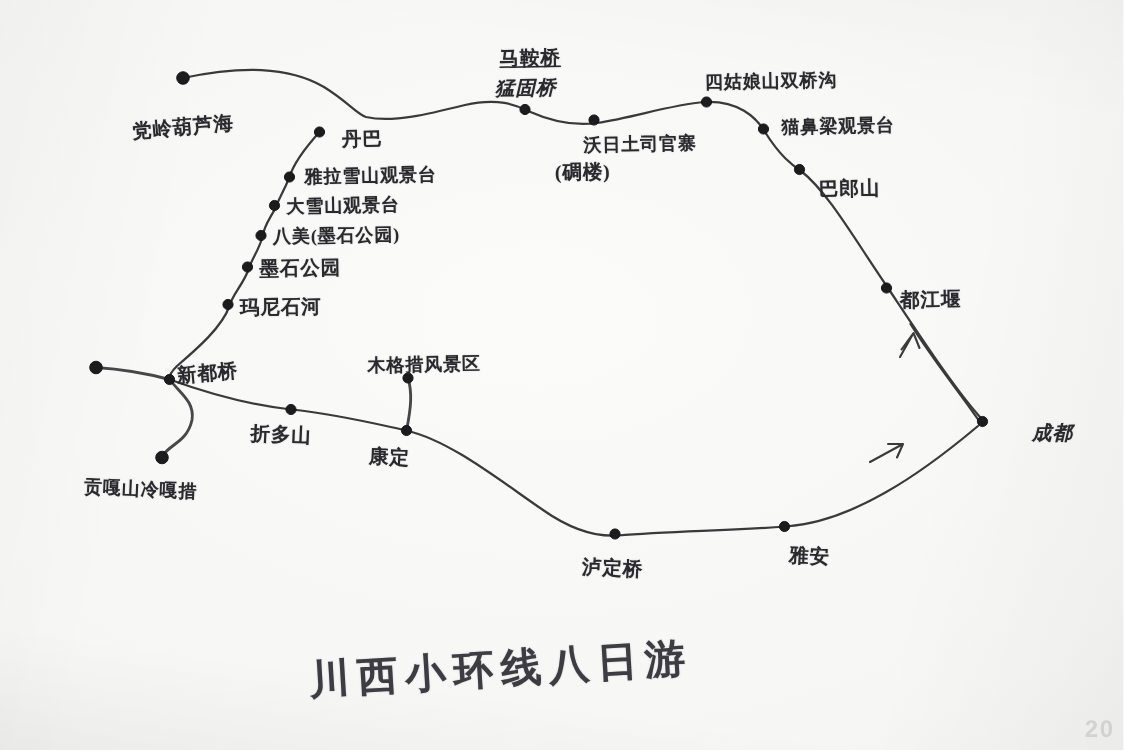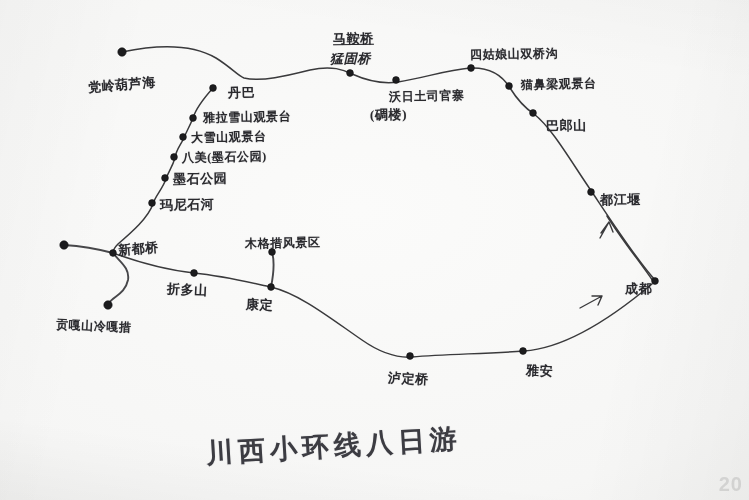--- a/index.html
+++ b/index.html
@@ -92,21 +92,21 @@
     letter-spacing: 5px;
     transform: rotate(-3.4deg);
     text-shadow: 0 0 1px rgba(70,70,80,0.35);
     user-select: none;
   }
   #watermark {
     position: absolute;
     right: 6px;
     bottom: 4px;
     font-family: "Liberation Sans", sans-serif;
-    font-size: 20px;
+    font-size: 16px;
     font-weight: 700;
     color: rgba(120,120,120,0.22);
     letter-spacing: 1px;
     user-select: none;
   }
 </style>
 </head>
 <body>
 
 <div id="page">
@@ -161,21 +161,21 @@
       <div class="map-label flat sub" style="left: 182px; top: 151px;">八美(墨石公园)</div>
       <div class="map-label flat" style="left: 173px; top: 172px;">墨石公园</div>
       <div class="map-label flat" style="left: 160px; top: 198px;">玛尼石河</div>
       <div class="map-label tilt-up" style="left: 118px; top: 242px;">新都桥</div>
       <div class="map-label tilt-dn sub" style="left: 56px; top: 320px;">贡嘎山冷嘎措</div>
       <div class="map-label tilt-dn" style="left: 167px; top: 283px;">折多山</div>
       <div class="map-label flat sub" style="left: 245px; top: 237px;">木格措风景区</div>
       <div class="map-label tilt-dn" style="left: 246px; top: 298px;">康定</div>
       <div class="map-label tilt-dn" style="left: 388px; top: 372px;">泸定桥</div>
       <div class="map-label tilt-dn" style="left: 526px; top: 364px;">雅安</div>
-      <div class="map-label flat" style="left: 625px; top: 282px;">成都</div>
+      <div class="map-label flat" style="left: 688px; top: 282px; font-style: italic;">成都</div>
       <div class="map-label flat" style="left: 600px; top: 172px; margin-top: 21px;">都江堰</div>
       <div class="map-label flat" style="left: 546px; top: 119px;">巴郎山</div>
       <div class="map-label flat sub" style="left: 521px; top: 78px;">猫鼻梁观景台</div>
       <div class="map-label flat sub" style="left: 470px; top: 48px;">四姑娘山双桥沟</div>
       <div class="map-label flat sub" style="left: 389px; top: 90px;">沃日土司官寨</div>
       <div class="map-label flat" style="left: 370px; top: 108px;">(碉楼)</div>
       <div class="map-label flat" style="left: 330px; top: 52px; font-style: italic;">猛固桥</div>
       <div class="map-label flat" style="left: 333px; top: 32px; text-decoration: underline;">马鞍桥</div>
     </div>
 

